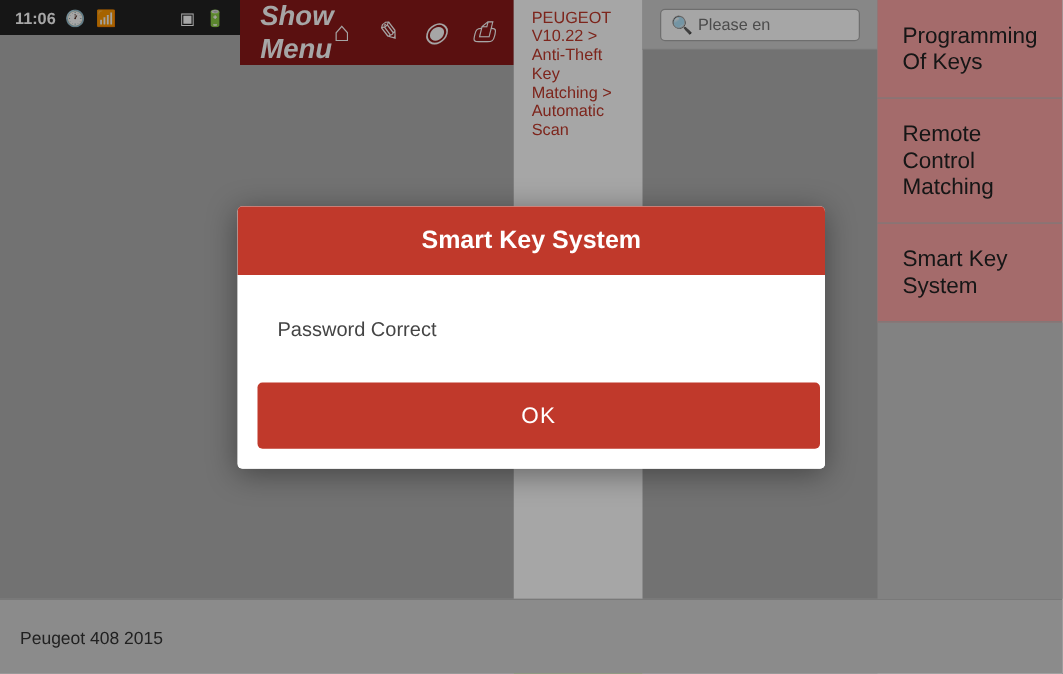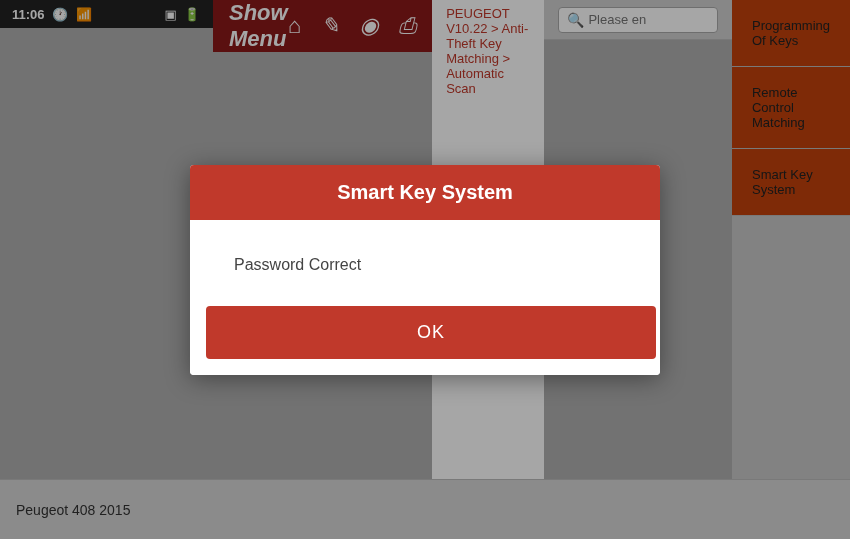--- a/index.html
+++ b/index.html
@@ -106,24 +106,24 @@
       color: #4d7c0f;
       background: transparent;
       width: 100%;
     }
 
     
     .menu-list {
       background: #c8c8c8;
     }
     .menu-item {
-      background: #c2410c;
+      background: #fca5a5;
       border-bottom: 1px solid #bbb;
       padding: 18px 20px;
-      font-size: 13px;
+      font-size: 18px;
       color: #222;
       cursor: pointer;
     }
 
     
     .bottom-bar {
       position: absolute;
       bottom: 0;
       left: 0;
       width: 100%;
@@ -169,21 +169,20 @@
     }
     .modal-header-title {
       color: #fff;
       font-size: 20px;
       font-weight: bold;
     }
     .modal-body {
       padding: 36px 32px 32px 32px;
       background: #fff;
       min-height: 80px;
-      margin-left: 12px;
     }
     .modal-message {
       font-size: 16px;
       color: #444;
     }
     .modal-footer {
       padding: 0 4px 16px 16px;
       background: #fff;
     }
     .modal-ok-btn {

